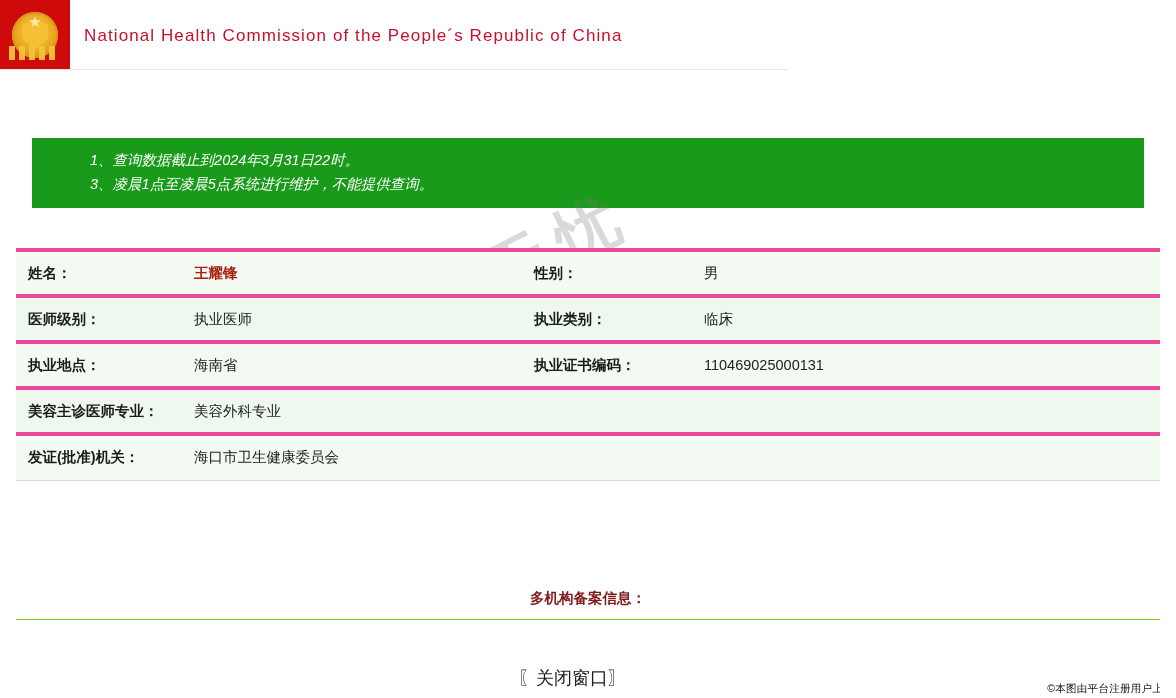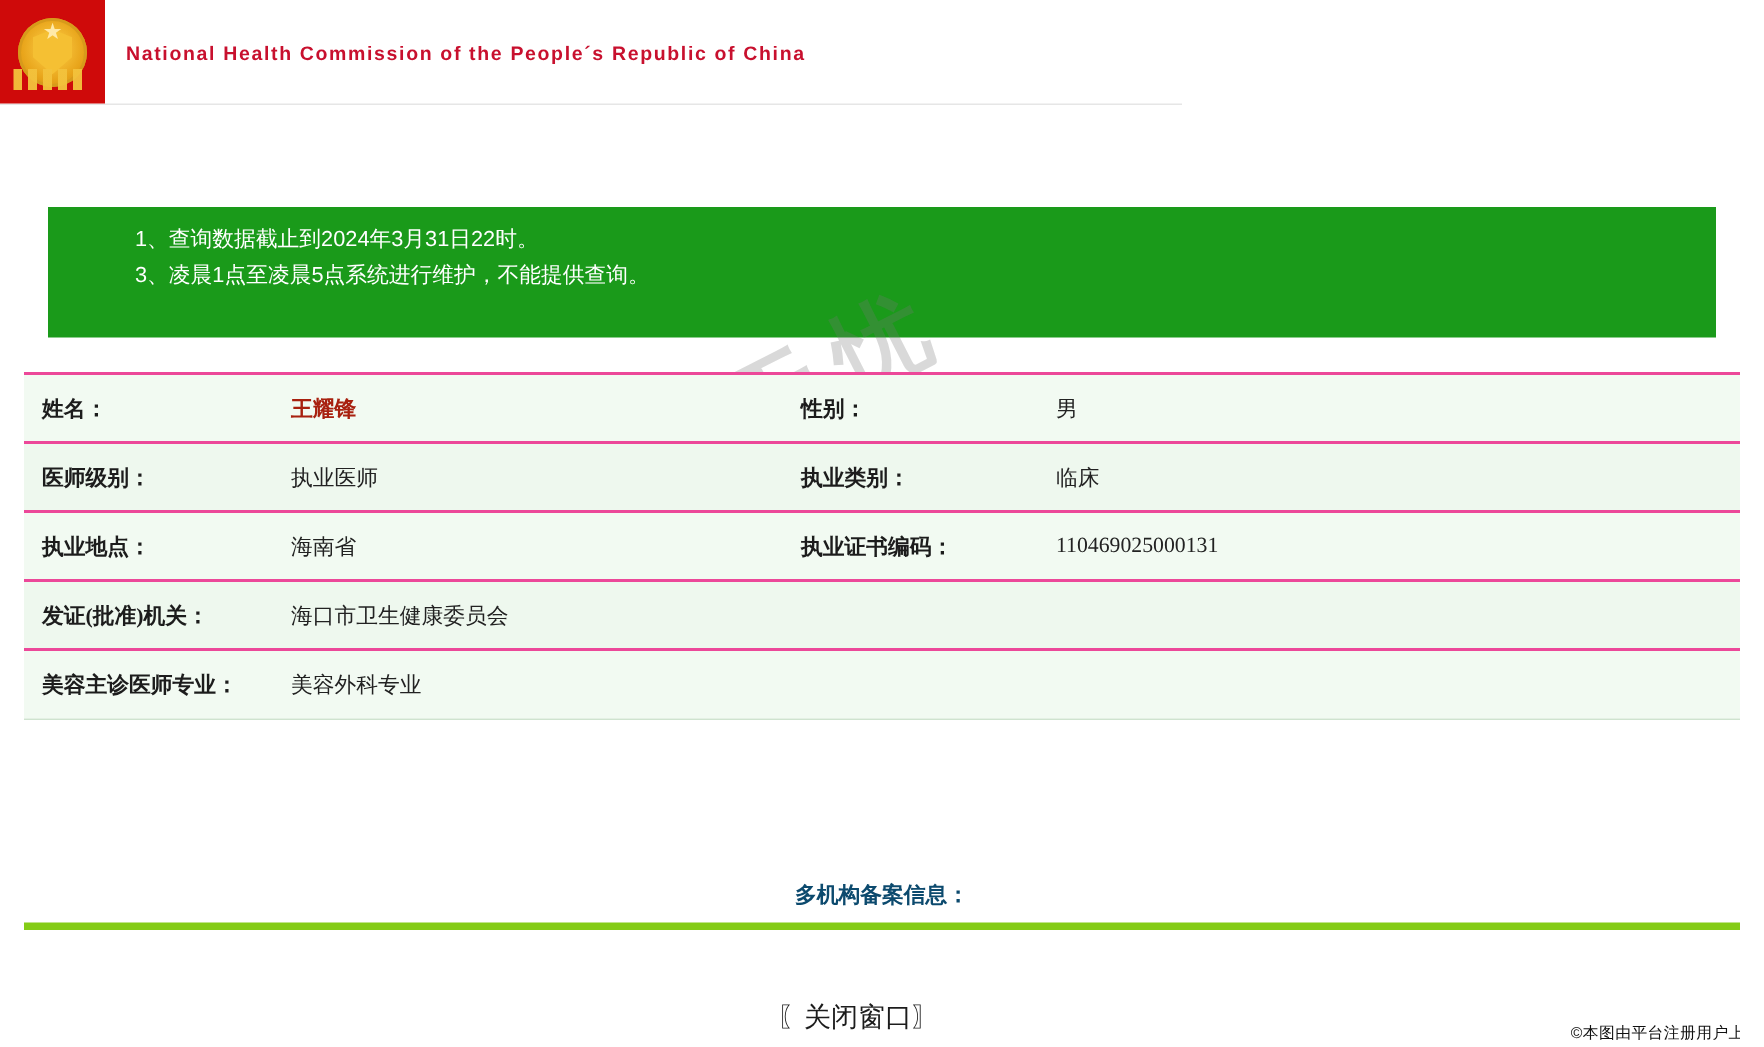--- a/index.html
+++ b/index.html
@@ -76,62 +76,62 @@
   .banner-cn {
     color: #c8102e;
     font-size: 31px;
     font-weight: bold;
     letter-spacing: 1.5px;
     line-height: 36px;
     white-space: nowrap;
   }
   .banner-en {
     color: #c8102e;
-    font-size: 13px;
-    font-weight: bold;
+    font-size: 17px;
+    font-weight: normal;
     letter-spacing: 1.1px;
     line-height: 16px;
     white-space: nowrap;
   }
 
   
   .notice {
     position: absolute;
     left: 32px;
     top: 138px;
     width: 1112px;
     background: #1a9a1a;
     color: #ffffff;
-    padding: 10px 0 29px 0;
+    padding: 10px 0 12px 0;
     font-size: 14.5px;
     line-height: 24px;
+    font-style: italic;
   }
   .notice div {
     padding-left: 58px;
     white-space: nowrap;
   }
 
   
   .info-table {
     position: absolute;
     left: 16px;
     top: 248px;
     width: 1144px;
     border-collapse: collapse;
     font-size: 14.5px;
     color: #222;
   }
   .info-table tr { height: 46px; }
   .info-table td {
-    border-top: 2px solid #ec4899;
+    border-top: 4px solid #ec4899;
     border-bottom: 1px solid #cfe3cf;
     padding: 0 8px;
     background: #f2faf2;
     vertical-align: middle;
-    font-family: Liberation Serif, serif;
   }
   .info-table tr:nth-child(even) td { background: #eef8ee; }
   .label-cell {
     width: 170px;
     padding-left: 12px !important;
     font-weight: bold;
     color: #1c1c1c;
   }
   .value-cell { width: 340px; }
   .label-cell-2 {
@@ -142,27 +142,27 @@
   .value-cell-2 { }
   .name-value { color: #a8200f; font-weight: bold; margin-left: 41px; }
 
   
   .subsection {
     position: absolute;
     left: 16px;
     top: 578px;
     width: 1144px;
     height: 42px;
-    border-bottom: 5px solid #84cc16;
+    border-bottom: 1px solid #84cc16;
     display: flex;
     align-items: center;
     justify-content: center;
     font-size: 14.5px;
     font-weight: bold;
-    color: #0c4a6e;
+    color: #7f1d1d;
     background: #ffffff;
   }
 
   
   .close-window {
     position: absolute;
     left: 0;
     top: 666px;
     width: 1144px;
     text-align: center;
@@ -246,26 +246,26 @@
         <td class="label-cell-2">执业类别：</td>
         <td class="value-cell-2">临床</td>
       </tr>
       <tr>
         <td class="label-cell">执业地点：</td>
         <td class="value-cell">海南省</td>
         <td class="label-cell-2">执业证书编码：</td>
         <td class="value-cell-2">110469025000131</td>
       </tr>
       <tr>
+        <td class="label-cell">美容主诊医师专业：</td>
+        <td class="value-cell" colspan="3">美容外科专业</td>
+      </tr>
+      <tr>
         <td class="label-cell">发证(批准)机关：</td>
         <td class="value-cell" colspan="3">海口市卫生健康委员会</td>
-      </tr>
-      <tr>
-        <td class="label-cell">美容主诊医师专业：</td>
-        <td class="value-cell" colspan="3">美容外科专业</td>
       </tr>
     </tbody>
   </table>
 
   <div class="subsection">多机构备案信息：</div>
 
   <div class="close-window">
     <a href="#">〖关闭窗口〗</a>
   </div>
 

